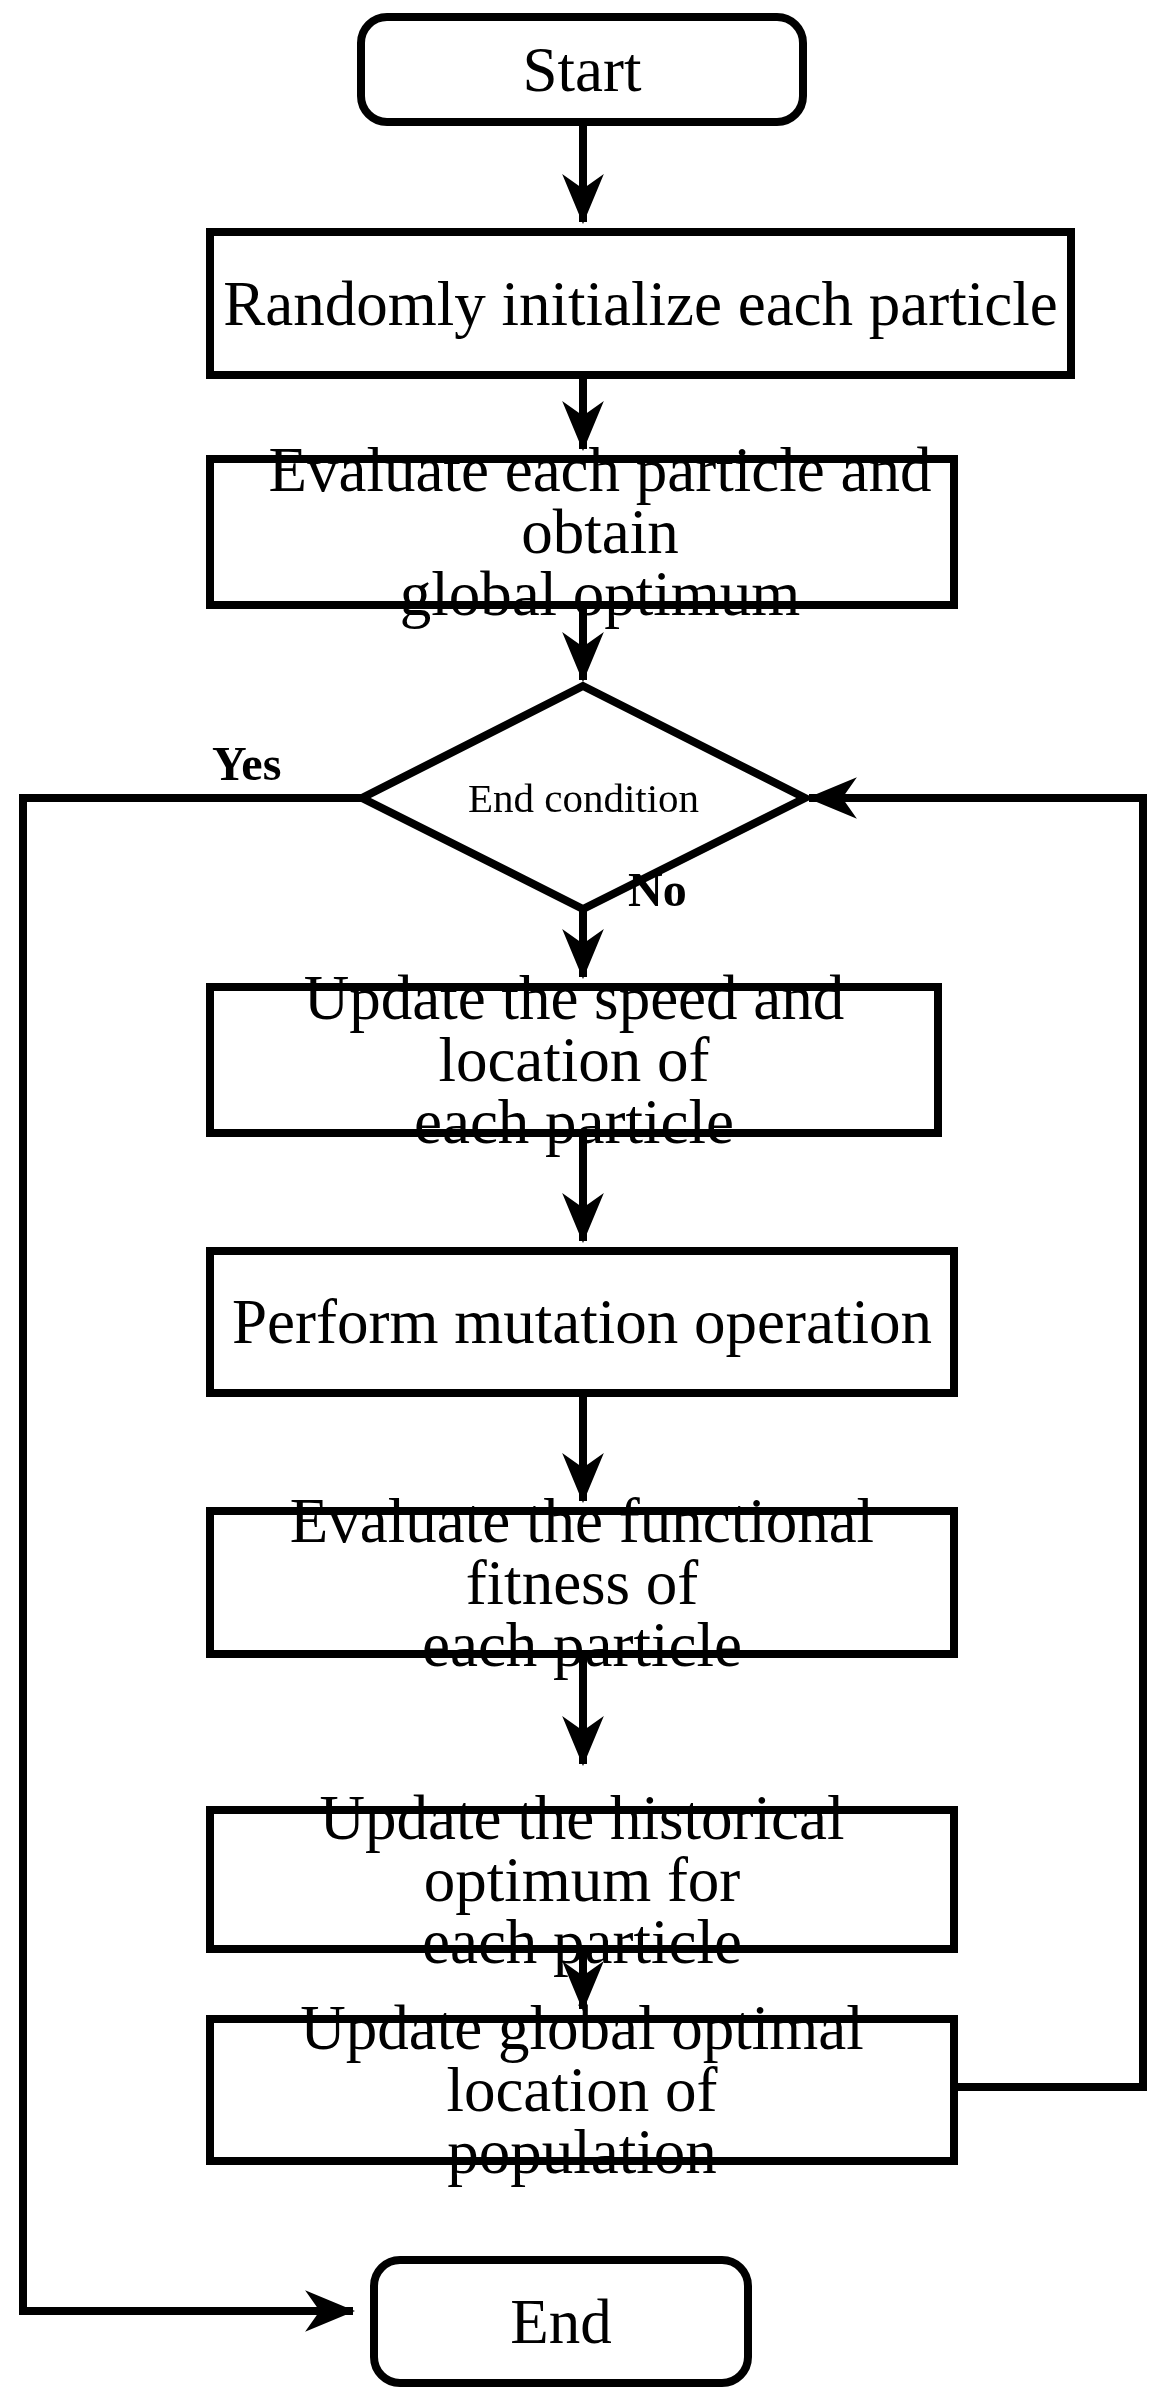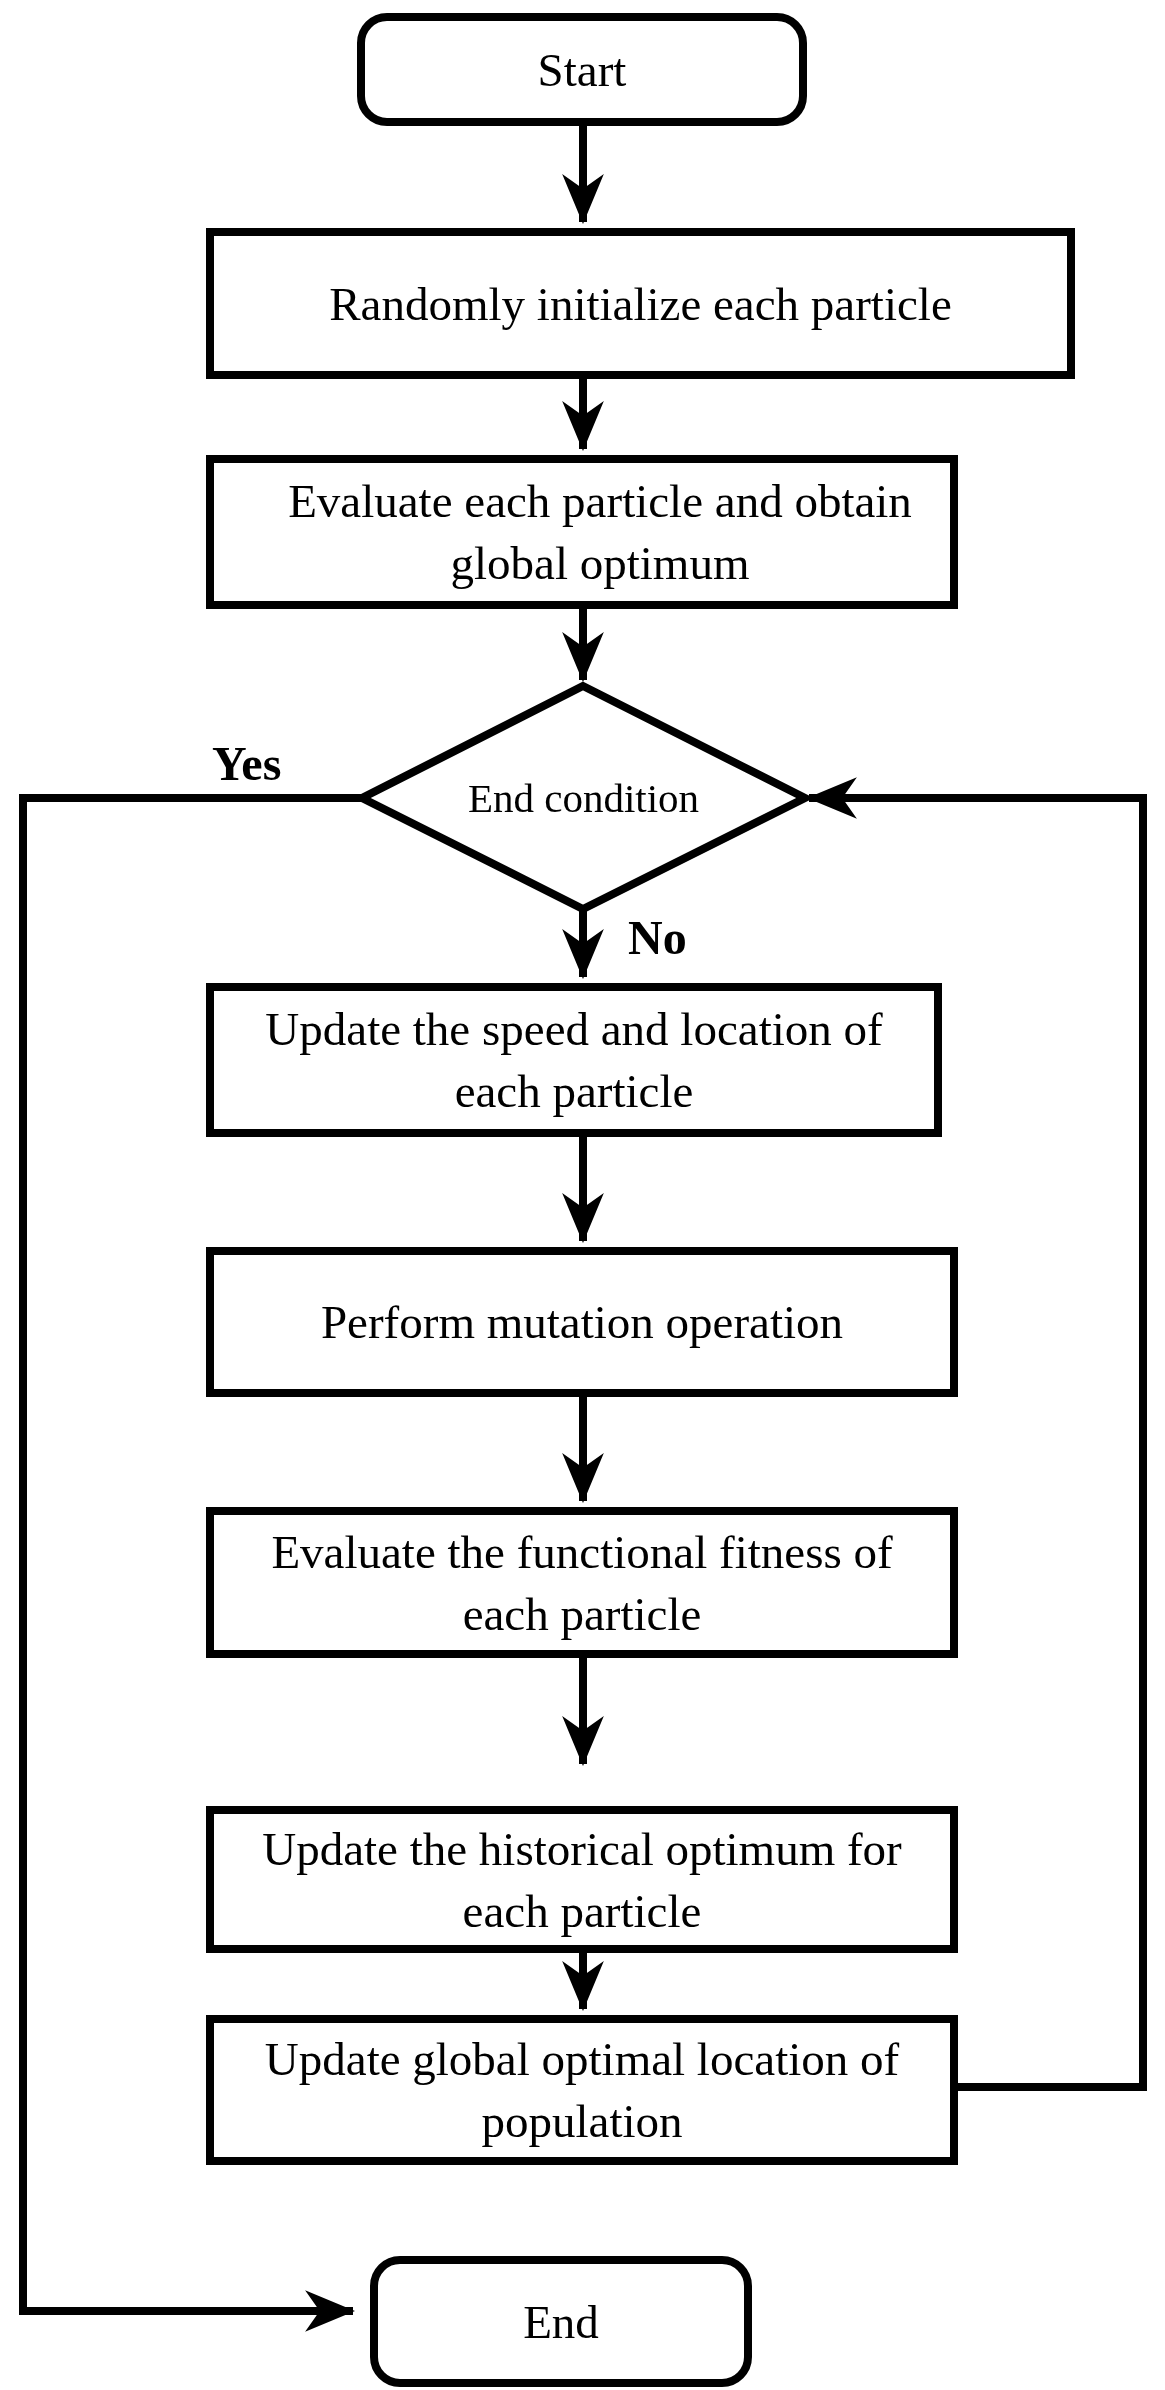--- a/index.html
+++ b/index.html
@@ -14,21 +14,21 @@
   }
   .layer{position:absolute;left:0;top:0;}
   .node{
     position:absolute;
     box-sizing:border-box;
     display:flex;
     align-items:center;
     justify-content:center;
     text-align:center;
     background:#ffffff;
-    font-size:47px;
+    font-size:63px;
     line-height:62px;
     white-space:pre-line;
   }
   .process{border:8px solid #000;}
   .terminator{border:8px solid #000;border-radius:30px;}
   .decision-label{
     position:absolute;
     display:flex;
     align-items:center;
     justify-content:center;
@@ -84,21 +84,21 @@
     <span>Evaluate each particle and obtain
 global optimum</span>
   </div>
 
   <div class="decision-label" style="left:362px;top:686px;width:443px;height:223px;">
     <span>End condition</span>
   </div>
 
   <div class="edge-label" style="left:212px;top:738px;">Yes</div>
 
-  <div class="edge-label" style="left:628px;top:912px;">No</div>
+  <div class="edge-label" style="left:628px;top:864px;">No</div>
 
   <div class="node process" style="left:206px;top:983px;width:736px;height:154px;">
     <span>Update the speed and location of
 each particle</span>
   </div>
 
   <div class="node process" style="left:206px;top:1247px;width:752px;height:150px;">
     <span>Perform mutation operation</span>
   </div>
 

